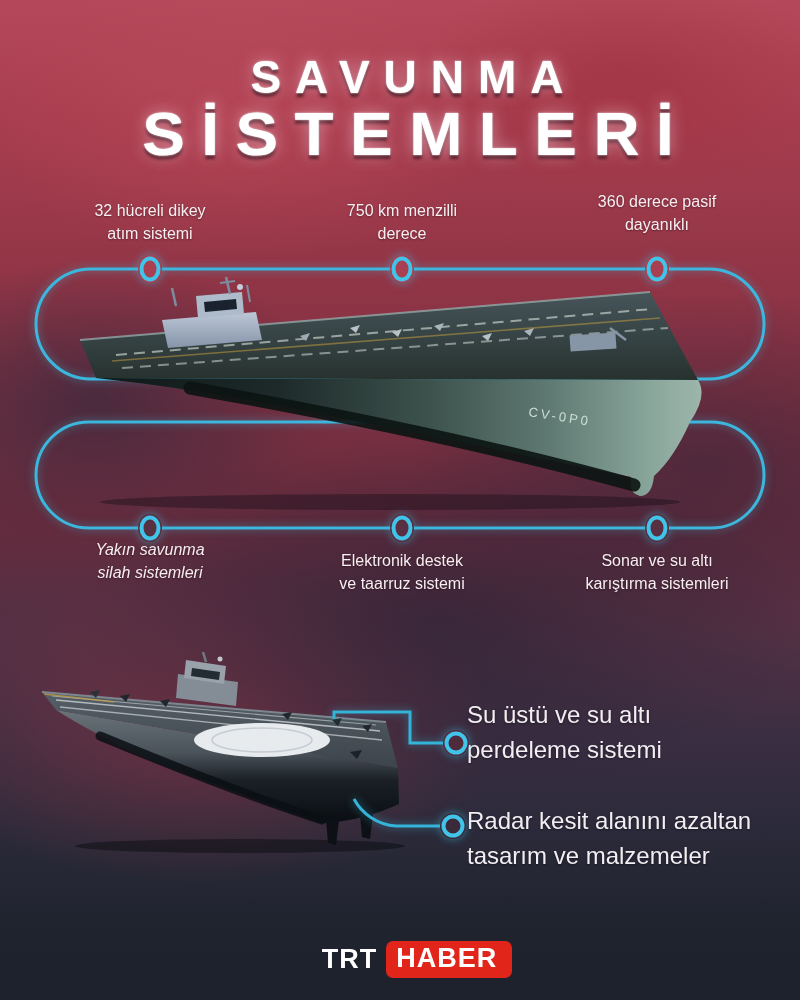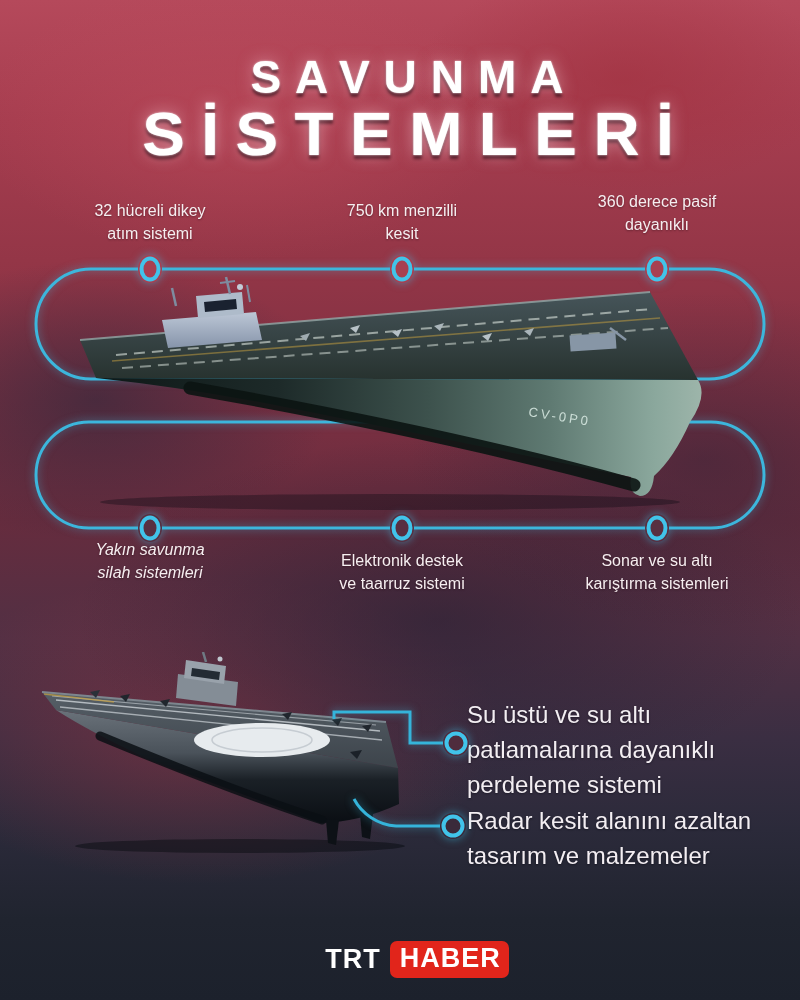--- a/index.html
+++ b/index.html
@@ -39,38 +39,38 @@
   .side-label span{display:block;}
   svg.layer{position:absolute;pointer-events:none;}
   .cyan-glow{filter:drop-shadow(0 0 4px rgba(62,193,232,.55));}
   .footer{
     position:absolute;top:941px;left:17px;width:800px;
     display:flex;justify-content:center;align-items:center;gap:9px;
   }
   .trt-word{color:#ffffff;font-size:27px;font-weight:bold;letter-spacing:1px;}
   .haber-badge{
     background:#e1251b;color:#ffffff;font-size:27px;font-weight:bold;
-    letter-spacing:1px;padding:2px 8px 4px 10px;border-radius:7px;
+    letter-spacing:1px;padding:2px 15px 4px 10px;border-radius:7px;
   }
 </style>
 </head>
 <body>
 
 <div class="page">
 
   <div class="title-line l1">SAVUNMA</div>
   <div class="title-line l2">SİSTEMLERİ</div>
 
   <div class="label" style="left:15px;top:200px;">
     <span>32 hücreli dikey</span>
     <span>atım sistemi</span>
   </div>
   <div class="label" style="left:267px;top:200px;">
     <span>750 km menzilli</span>
-    <span>kesit</span>
+    <span>derece</span>
   </div>
   <div class="label" style="left:522px;top:191px;">
     <span>360 derece pasif</span>
     <span>dayanıklı</span>
   </div>
 
   <svg class="layer cyan-glow" style="left:0;top:0;z-index:1;" width="800" height="1000" viewBox="0 0 800 1000">
     <rect x="36" y="269" width="728" height="110" rx="55" fill="none" stroke="#3cb6dc" stroke-width="3"></rect>
     <rect x="36" y="422" width="728" height="106" rx="53" fill="none" stroke="#3cb6dc" stroke-width="3"></rect>
     <g>
@@ -217,21 +217,20 @@
       <circle cx="456" cy="743" r="9.5" fill="none" stroke="#41c4ea" stroke-width="4"></circle>
     </g>
     <g>
       <circle cx="453" cy="826" r="13" fill="#3a2a3a"></circle>
       <circle cx="453" cy="826" r="9.5" fill="none" stroke="#41c4ea" stroke-width="4"></circle>
     </g>
   </svg>
 
   <div class="side-label" style="top:698px;">
     <span>Su üstü ve su altı</span>
-    <span>patlamalarına dayanıklı</span>
     <span>perdeleme sistemi</span>
   </div>
   <div class="side-label" style="top:804px;">
     <span>Radar kesit alanını azaltan</span>
     <span>tasarım ve malzemeler</span>
   </div>
 
   <div class="footer">
     <span class="trt-word">TRT</span>
     <span class="haber-badge">HABER</span>

